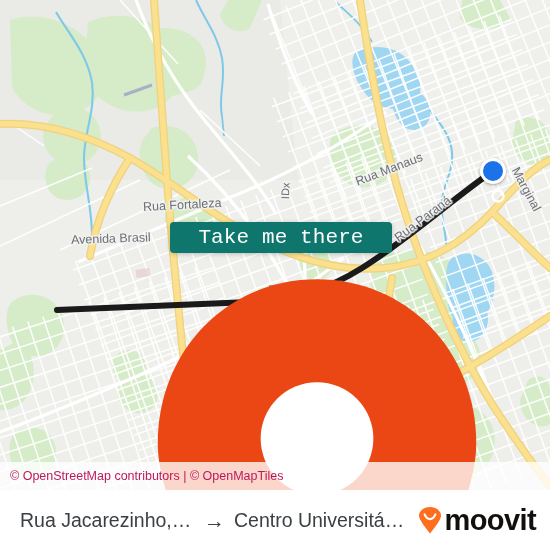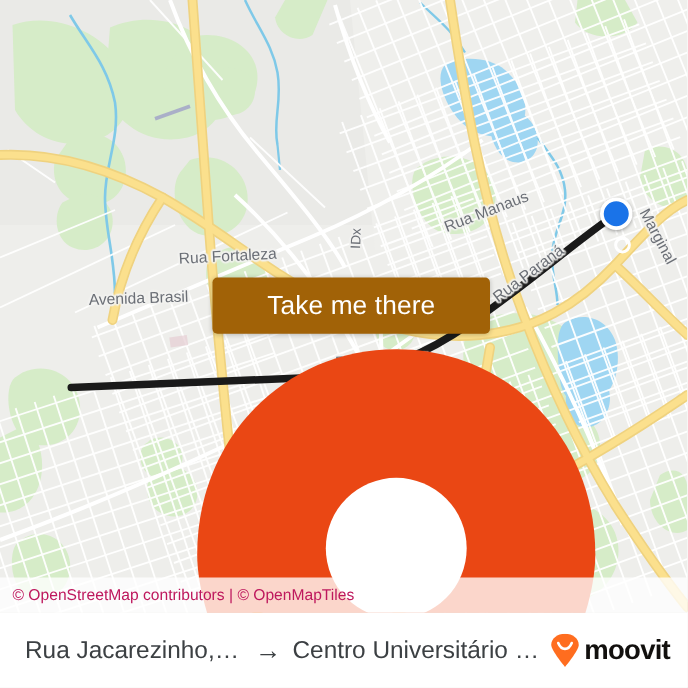--- a/index.html
+++ b/index.html
@@ -46,27 +46,27 @@
     border-radius: 50%;
     background: #1a73e8;
     border: 3px solid #ffffff;
     box-shadow: 0 1px 3px rgba(0,0,0,0.35);
   }
 
   
   #cta {
     position: absolute;
     left: 170px; top: 222px;
-    width: 222px; height: 45px;
-    background: #a16207;
+    width: 222px; height: 31px;
+    background: #0f766e;
     border: none;
     border-radius: 4px;
     color: #ffffff;
     font-size: 21px;
-    font-family: Liberation Sans, sans-serif;
+    font-family: Liberation Mono, monospace;
     letter-spacing: 0.1px;
     cursor: pointer;
     box-shadow: 0 1px 4px rgba(0,0,0,0.22);
   }
 
   
   #attrib {
     position: absolute;
     left: 0; top: 462px;
     width: 550px; height: 28px;
@@ -107,21 +107,21 @@
     font-size: 21px;
     color: #3c4043;
     line-height: 1;
   }
   #brand {
     flex: 0 0 auto;
     display: flex; align-items: center; gap: 3px;
     margin-left: 8px;
   }
   #brand .word {
-    font-size: 22px;
+    font-size: 29px;
     font-weight: bold;
     color: #12100e;
     letter-spacing: -0.6px;
     font-family: "Liberation Sans", sans-serif;
   }
 </style>
 </head>
 <body>
 
 <div id="app">

